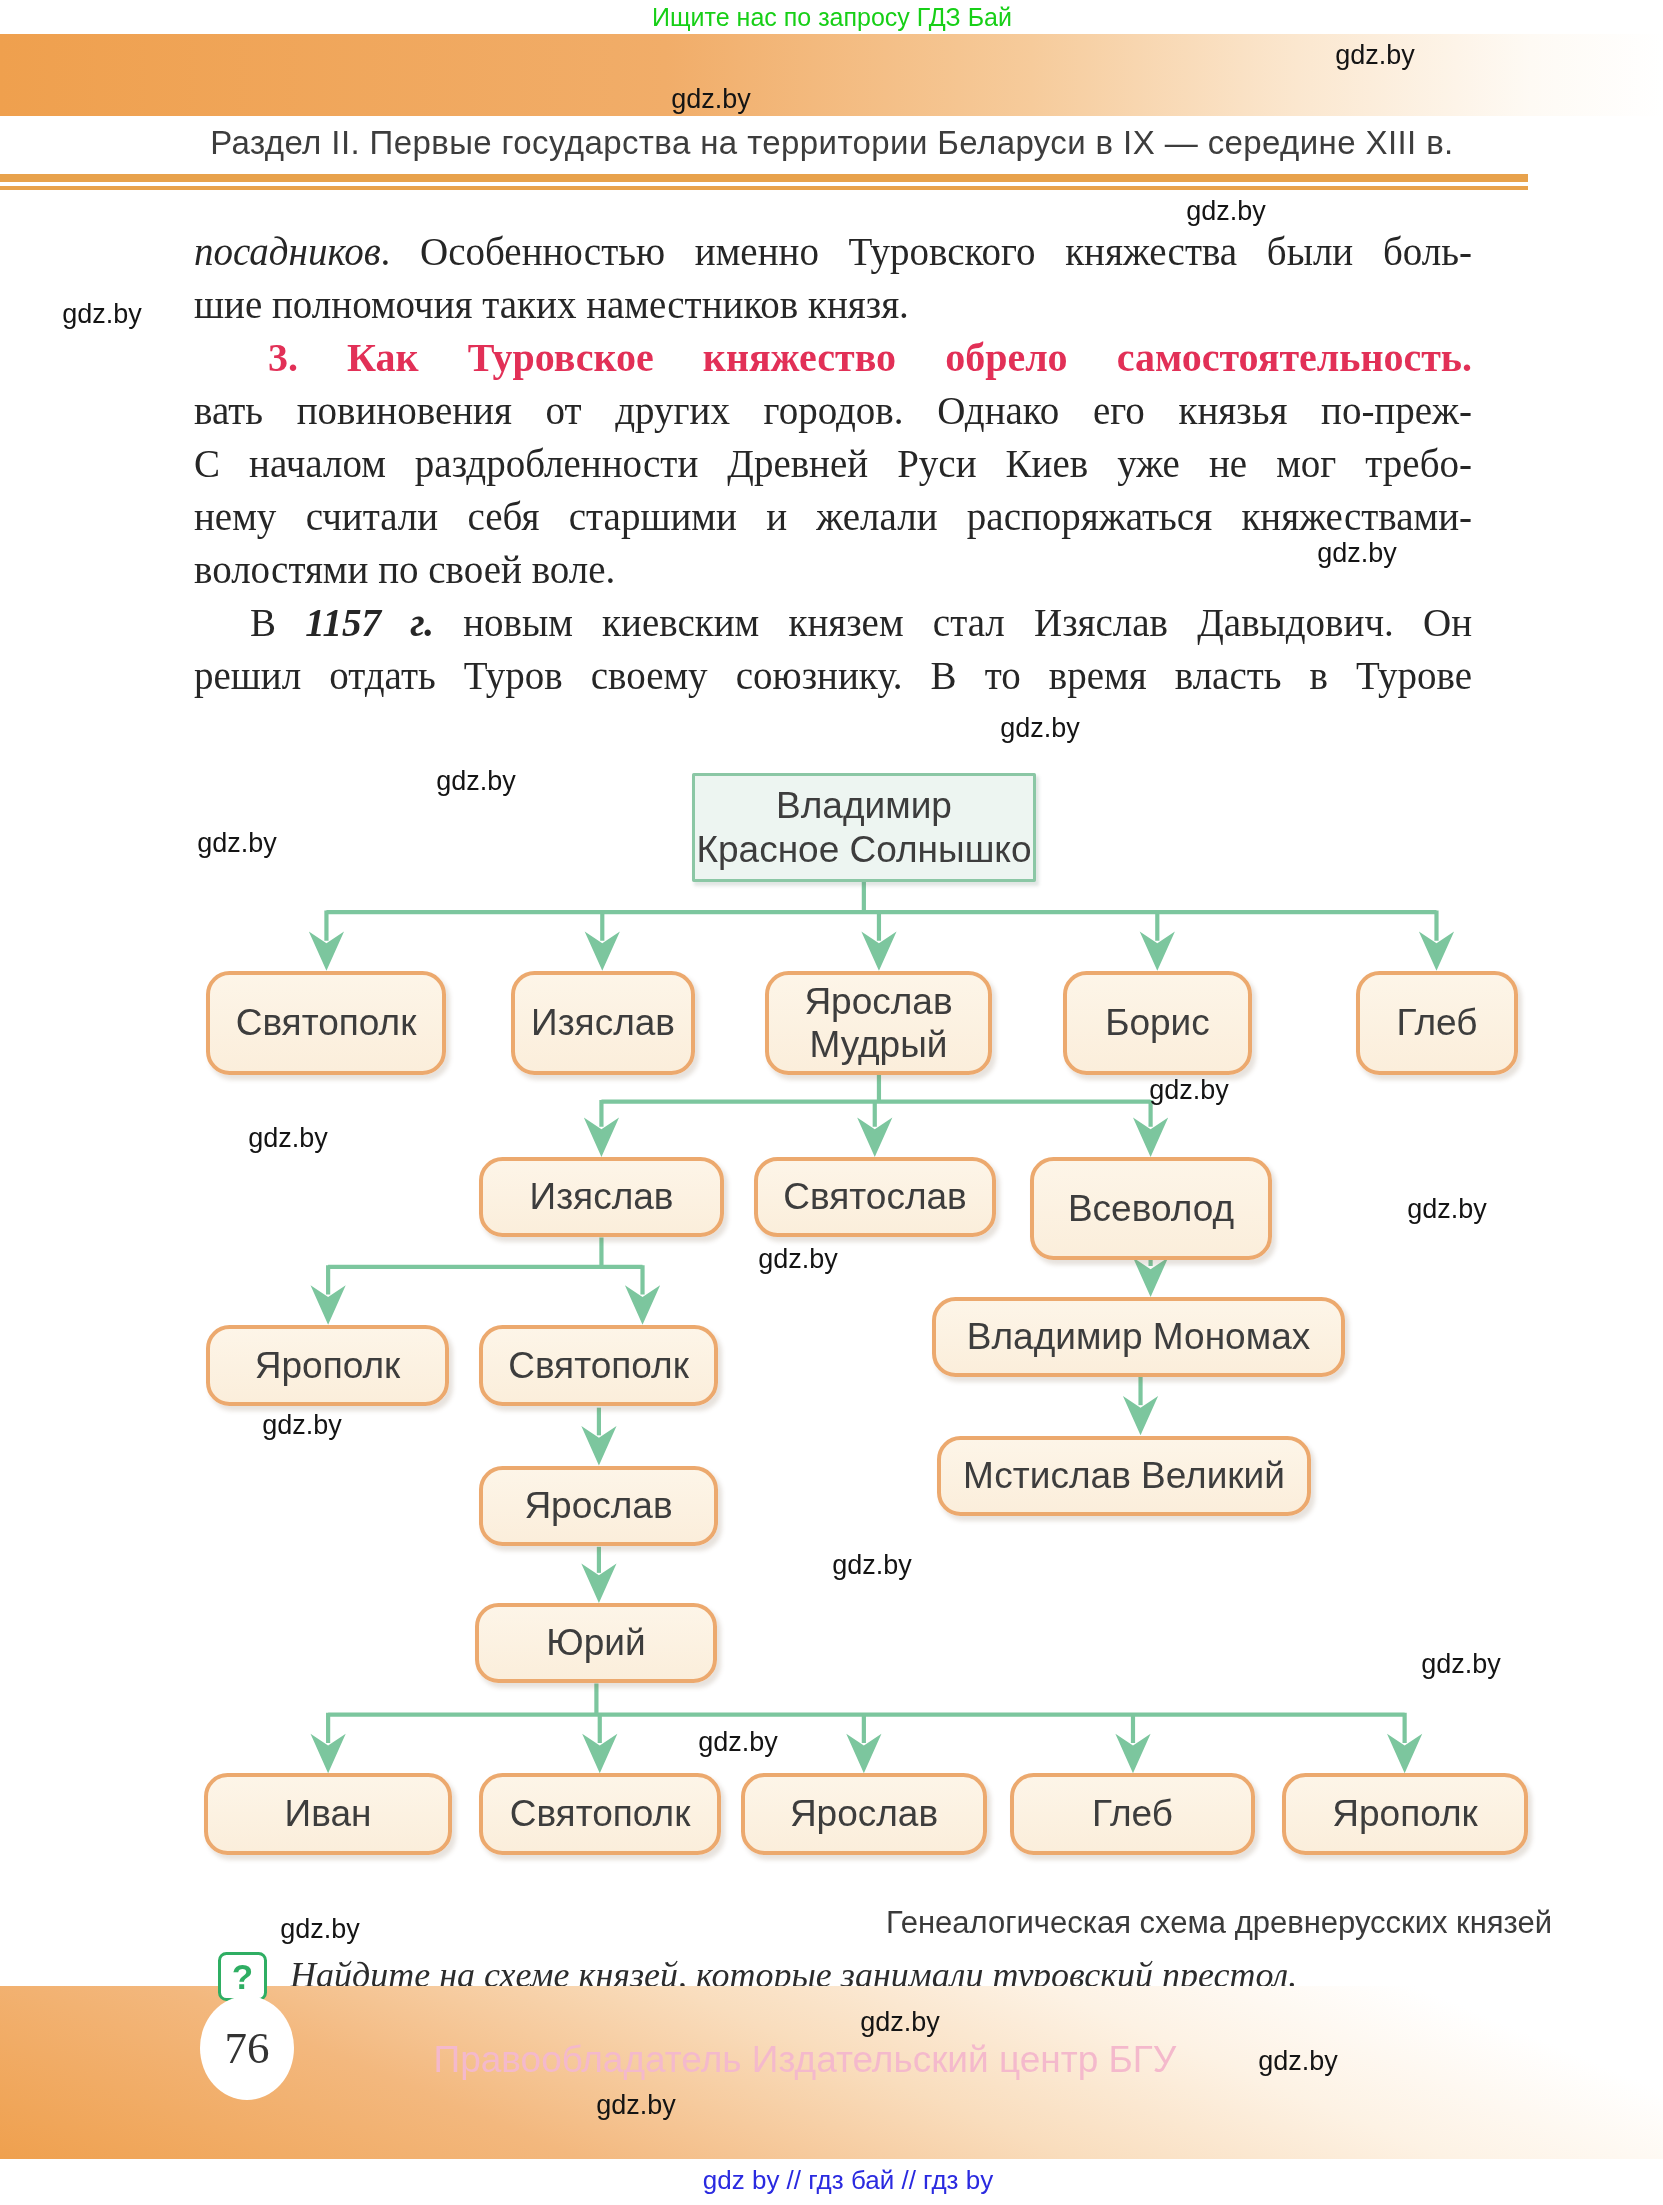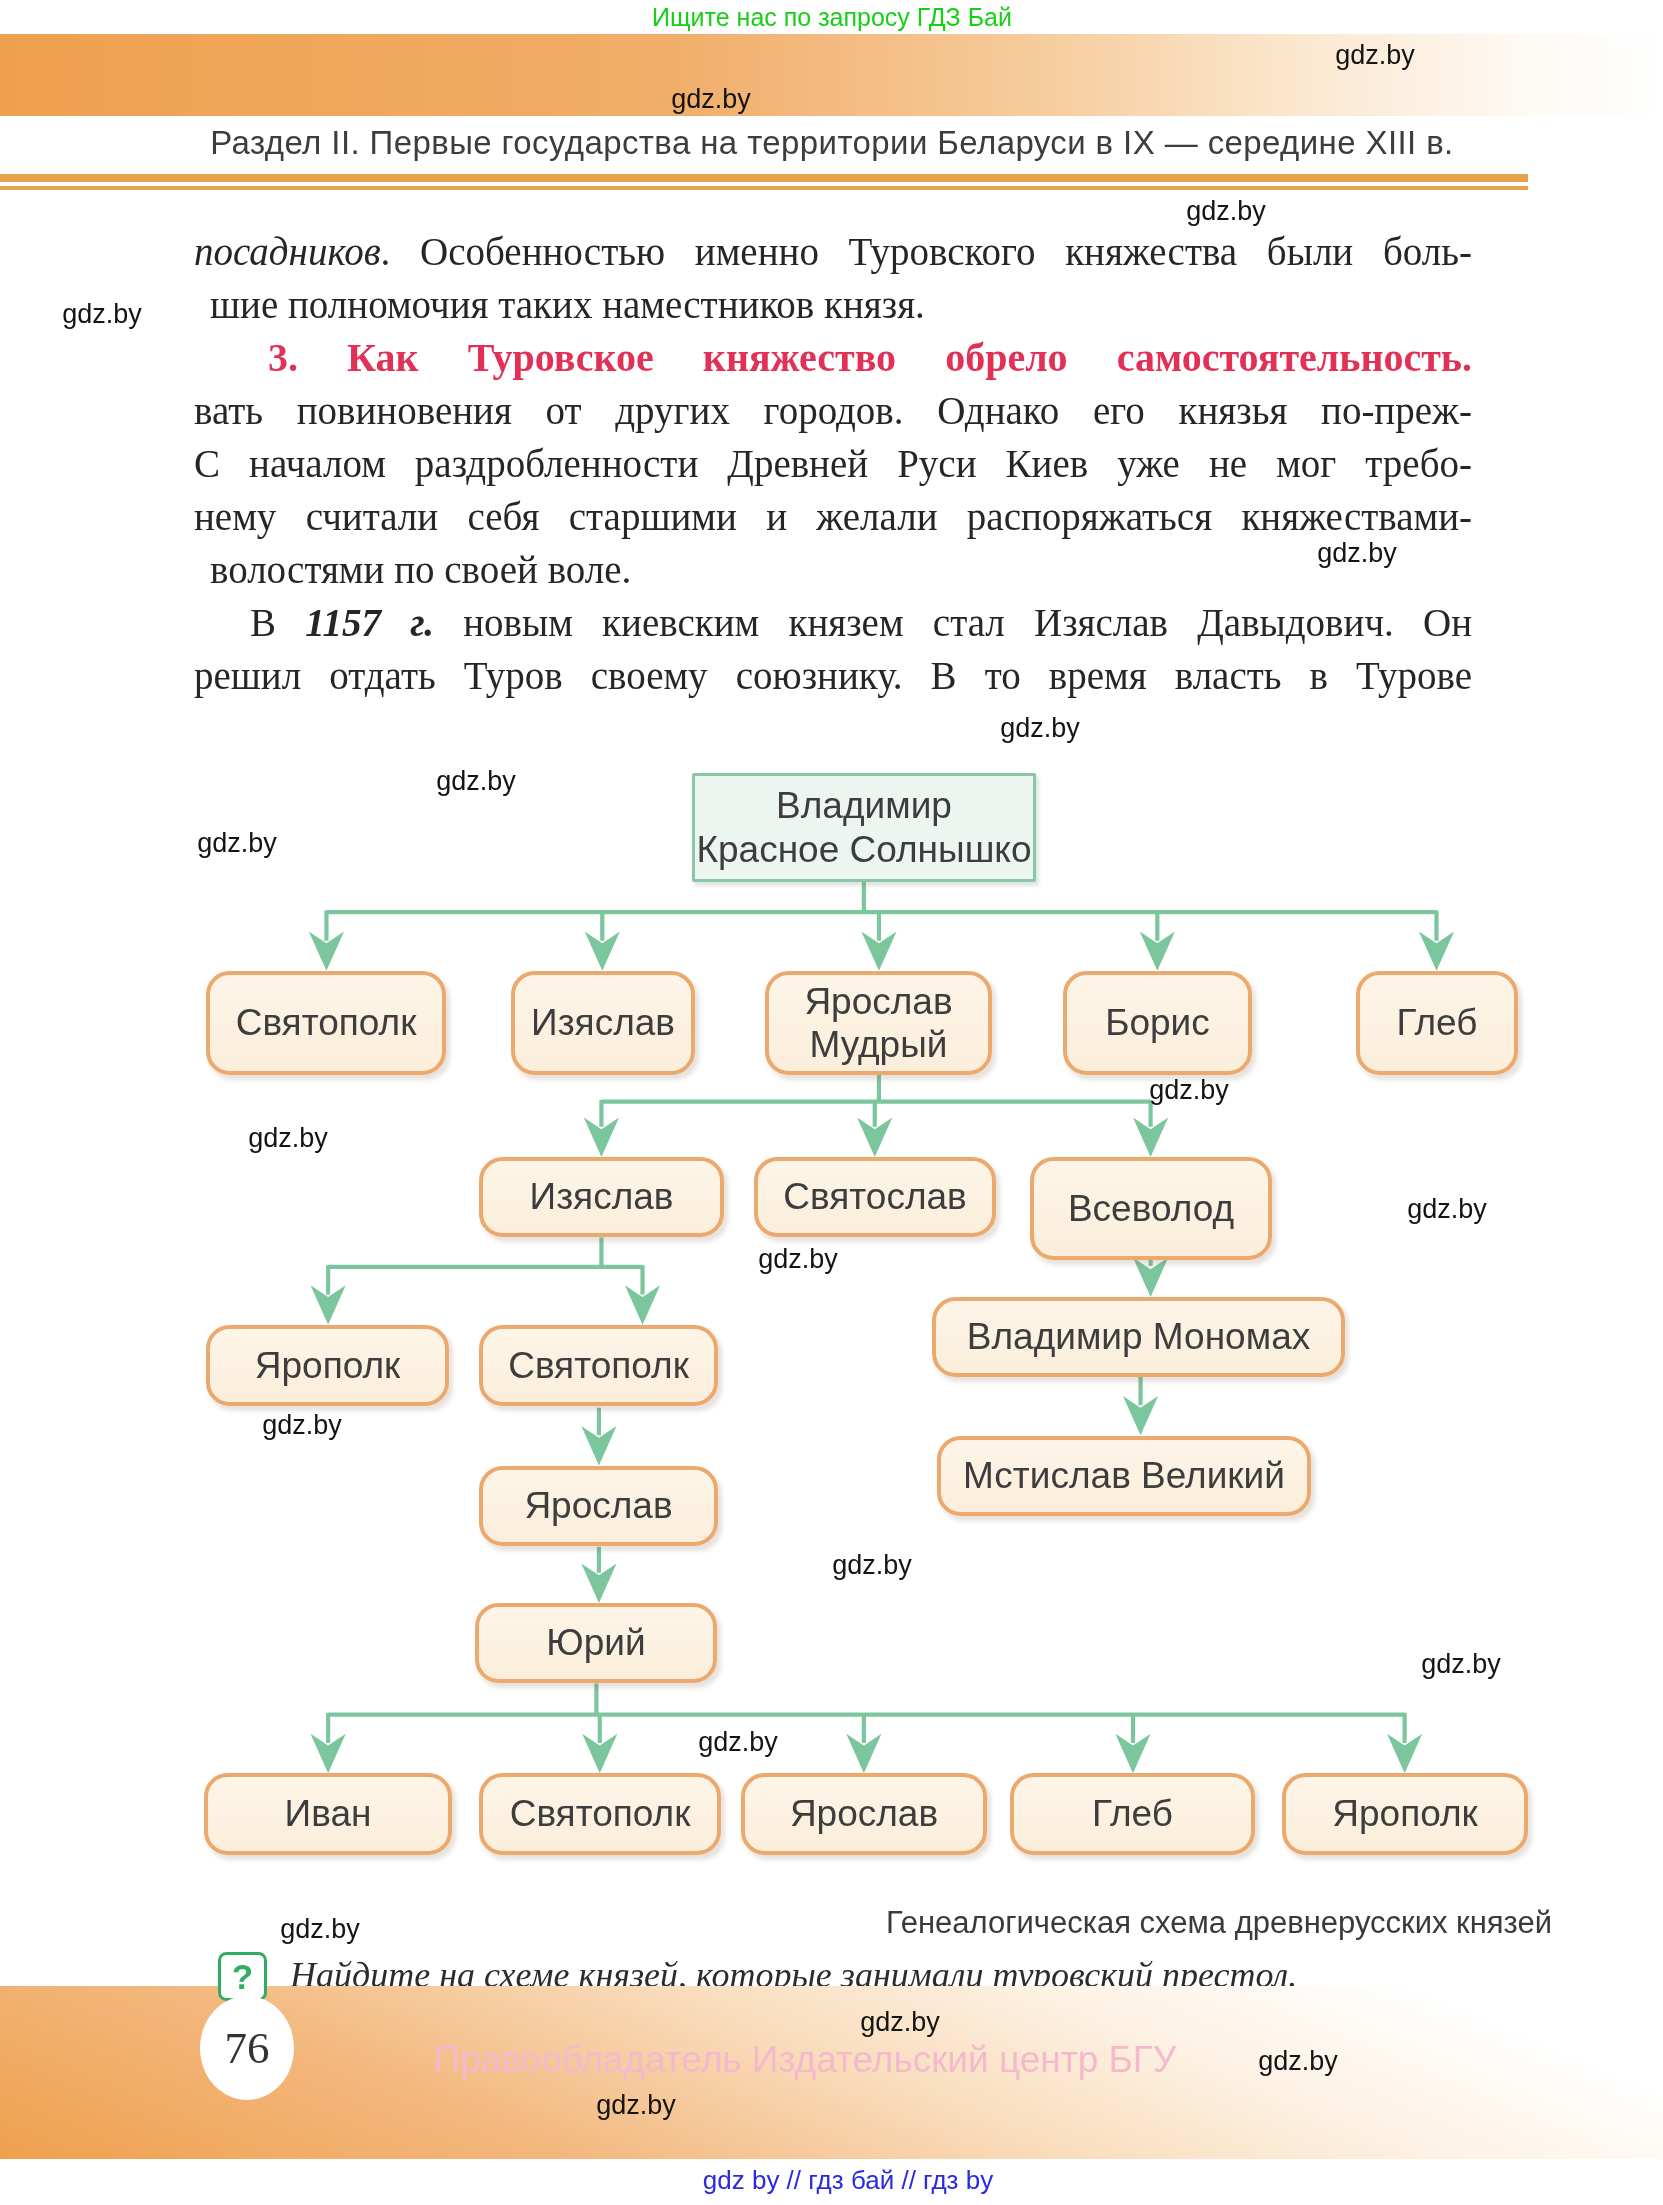--- a/index.html
+++ b/index.html
@@ -20,21 +20,21 @@
   
   .header-title{position:absolute;top:124px;left:0;width:100%;text-align:center;
     font-size:33px;color:#3d3d3d;letter-spacing:0.4px;}
   .rule-thick{position:absolute;top:174px;left:0;width:1528px;height:7.5px;background:#e8a24c;}
   .rule-thin{position:absolute;top:186px;left:0;width:1528px;height:4.2px;background:#e8a24c;}
 
   
   .text-block{position:absolute;left:194px;top:225px;width:1278px;
     font-family:"Liberation Serif",serif;font-size:39px;line-height:53px;color:#262626;}
   .bl{text-align:justify;text-align-last:justify;}
-  .bl-end{text-align:justify;text-align-last:left;margin-left:16px;}
+  .bl-end{text-align:justify;text-align-last:left;}
   .indent{padding-left:56px;}
   .h3line{color:#e23057;font-weight:bold;padding-left:74px;font-size:40px;}
   .it{font-style:italic;}
   .bi{font-weight:bold;font-style:italic;}
 
   
   .tree-layer{position:absolute;left:0;top:0;width:1664px;height:2205px;}
   .node{position:absolute;display:flex;align-items:center;justify-content:center;
     text-align:center;font-size:37px;line-height:1.17;color:#3d3d3d;white-space:pre-line;box-sizing:border-box;}
   .node.orange{border:4.2px solid #eca96e;border-radius:23.5px;

